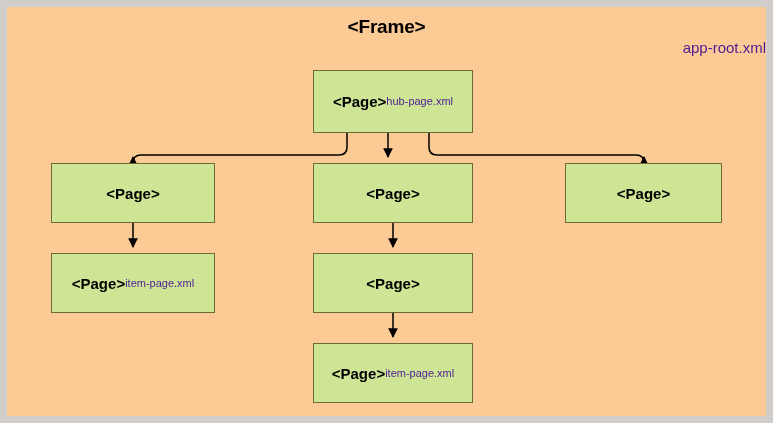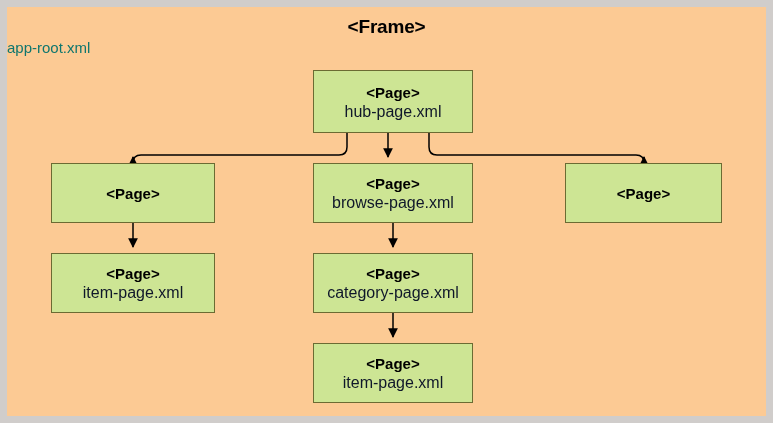--- a/index.html
+++ b/index.html
@@ -39,44 +39,44 @@
     font-weight: bold;
     color: #000000;
     letter-spacing: -0.2px;
     line-height: 23px;
   }
   .frame-sub {
     position: absolute;
     left: 0;
     top: 31px;
     width: 759px;
-    text-align: left;
+    text-align: right;
     font-size: 15px;
-    color: #0f766e;
+    color: #4c1d95;
     line-height: 19px;
   }
   .node {
     position: absolute;
     box-sizing: border-box;
     background: #cde594;
     border: 1.6px solid #6b6b33;
     display: flex;
-    flex-direction: column;
+    flex-direction: row;
     align-items: center;
     justify-content: center;
   }
   .node .node-type {
     font-size: 15px;
     font-weight: bold;
     color: #000000;
     line-height: 19px;
   }
   .node .node-file {
-    font-size: 16px;
-    color: #0f172a;
+    font-size: 11px;
+    color: #4c1d95;
     line-height: 19px;
   }
 </style>
 </head>
 <body style="background: rgb(208, 205, 203);">
 
 <div id="diagram-canvas" style="background: rgb(252, 202, 148);">
 
   <div class="frame-title">&lt;Frame&gt;</div>
   <div class="frame-sub">app-root.xml</div>
@@ -105,35 +105,33 @@
     <span class="node-type">&lt;Page&gt;</span>
     <span class="node-file">hub-page.xml</span>
   </div>
 
   <div class="node" id="node-featured" style="left: 44px; top: 156px; width: 164px; height: 60px; background: rgb(205, 229, 148); border-color: rgb(107, 107, 51);">
     <span class="node-type">&lt;Page&gt;</span>
   </div>
 
   <div class="node" id="node-browse" style="left: 306px; top: 156px; width: 160px; height: 60px; background: rgb(205, 229, 148); border-color: rgb(107, 107, 51);">
     <span class="node-type">&lt;Page&gt;</span>
-    <span class="node-file">browse-page.xml</span>
   </div>
 
   <div class="node" id="node-search" style="left: 558px; top: 156px; width: 157px; height: 60px; background: rgb(205, 229, 148); border-color: rgb(107, 107, 51);">
     <span class="node-type">&lt;Page&gt;</span>
   </div>
 
   <div class="node" id="node-item1" style="left: 44px; top: 246px; width: 164px; height: 60px; background: rgb(205, 229, 148); border-color: rgb(107, 107, 51);">
     <span class="node-type">&lt;Page&gt;</span>
     <span class="node-file">item-page.xml</span>
   </div>
 
   <div class="node" id="node-category" style="left: 306px; top: 246px; width: 160px; height: 60px; background: rgb(205, 229, 148); border-color: rgb(107, 107, 51);">
     <span class="node-type">&lt;Page&gt;</span>
-    <span class="node-file">category-page.xml</span>
   </div>
 
   <div class="node" id="node-item2" style="left: 306px; top: 336px; width: 160px; height: 60px; background: rgb(205, 229, 148); border-color: rgb(107, 107, 51);">
     <span class="node-type">&lt;Page&gt;</span>
     <span class="node-file">item-page.xml</span>
   </div>
 
 </div>
 
 </body></html>

